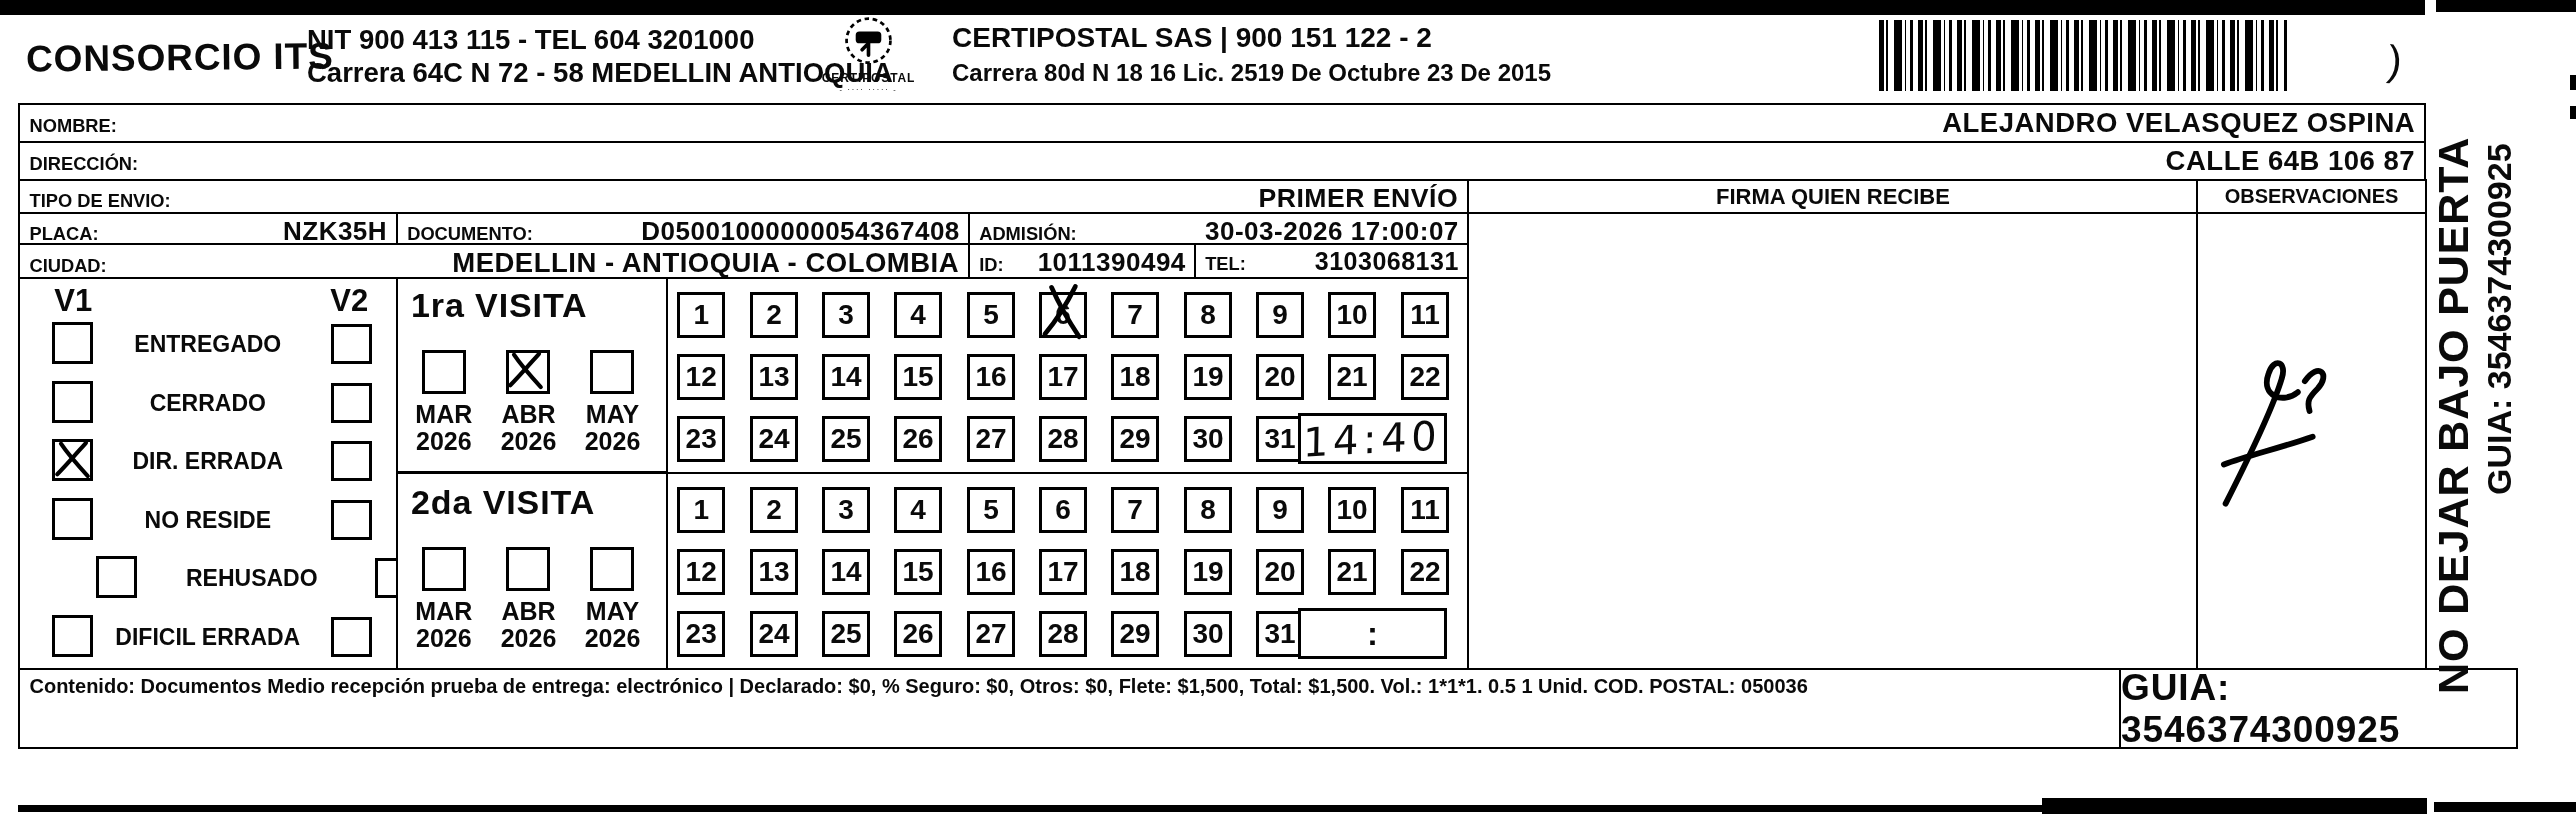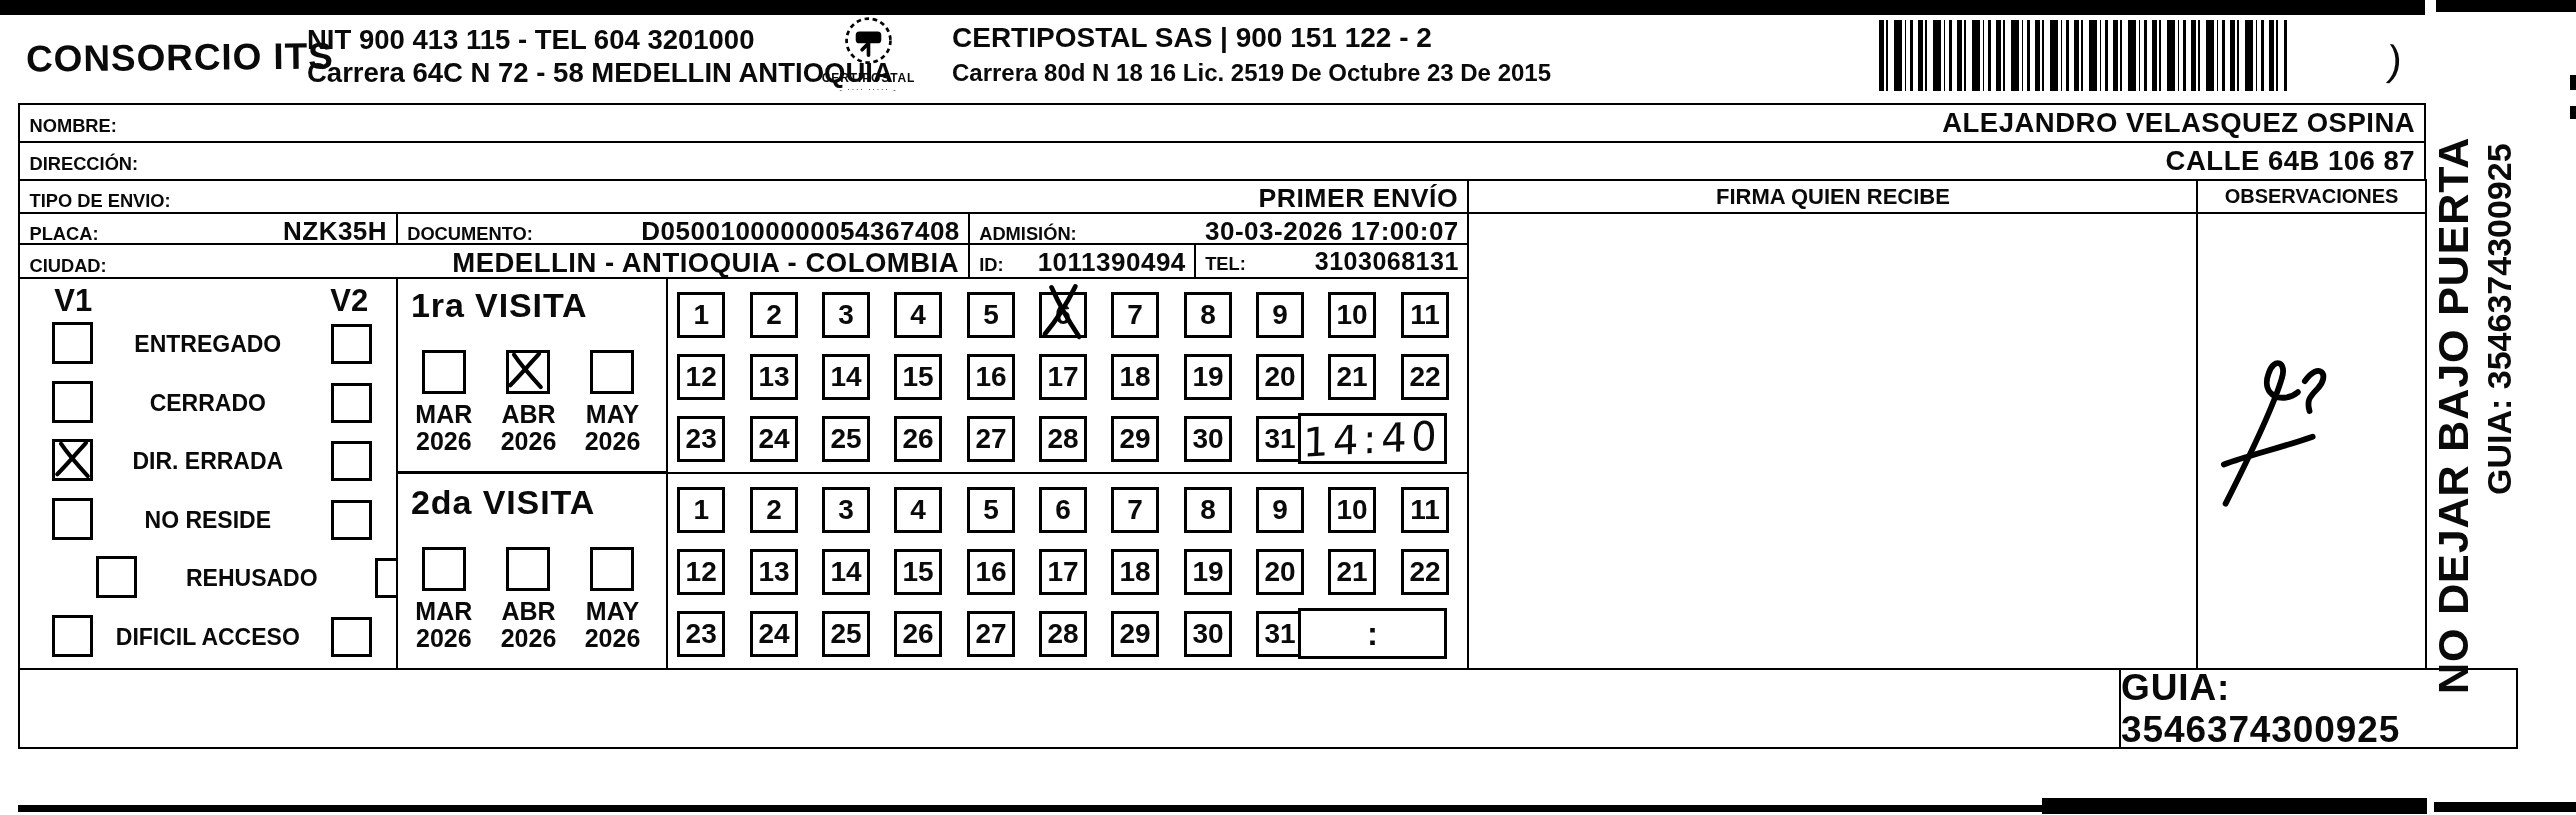--- a/index.html
+++ b/index.html
@@ -163,21 +163,21 @@
         <span class="status-lbl">NO RESIDE</span>
         <span class="cb v2cb"></span>
       </div>
       <div class="status-row" style="top: 277px; margin-left: 44px;">
         <span class="cb v1cb"></span>
         <span class="status-lbl">REHUSADO</span>
         <span class="cb v2cb"></span>
       </div>
       <div class="status-row" style="top: 336px;">
         <span class="cb v1cb"></span>
-        <span class="status-lbl">DIFICIL ACCESO</span>
+        <span class="status-lbl">DIFICIL ERRADA</span>
         <span class="cb v2cb"></span>
       </div>
     </div>
 </div>
 
 <div class="cell" style="left:396px;top:277px;width:273px;height:394px;">
   <div class="vm" id="visit1-months" style="top:0;">
       <div class="vtitle">1ra VISITA</div>
       <span class="cb mcb" style="left:24px"></span>
       <span class="mname" style="left:7.3px">MAR</span>
@@ -413,20 +413,21 @@
 <div class="cell" style="left:1467px;top:212px;width:732px;height:460px;"></div>
 <div class="cell" style="left:2196px;top:212px;width:231px;height:460px;">
   <svg class="scribble" style="left:20px;top:137px;width:110px;height:165px;transform:rotate(6deg);" viewBox="0 0 110 170">
     <path d="M14 162 C30 120 52 60 58 28 C62 10 48 6 44 24 C38 48 62 54 76 40"></path>
     <path d="M8 122 C32 110 62 100 96 84"></path>
     <path d="M82 28 C94 6 108 18 96 34 C88 44 86 48 90 58"></path>
   </svg>
 </div>
 
 <div class="cell" style="left:18.3px;top:668px;width:2103px;height:81px;">
+  <div class="fline1">Contenido: Documentos Medio recepción prueba de entrega: electrónico | Declarado: $0, % Seguro: $0, Otros: $0, Flete: $1,500, Total: $1,500. Vol.: 1*1*1. 0.5  1 Unid. COD. POSTAL: 050036</div>
 </div>
 <div class="cell guia-box" style="left:2119px;top:668px;width:399px;height:81px;">GUIA: 3546374300925</div>
 
 <div class="side-big">NO DEJAR BAJO PUERTA</div>
 <div class="side-guia">GUIA: 3546374300925</div>
 
 <div class="bar" style="left:18.3px;top:805px;width:2024px;height:7.3px;"></div>
 <div class="bar" style="left:2042px;top:798px;width:385px;height:15.6px;"></div>
 <div class="bar" style="left:2434px;top:802px;width:142px;height:10px;"></div>
 <div class="bar" style="left:2570px;top:75px;width:5.5px;height:14.7px;"></div>

